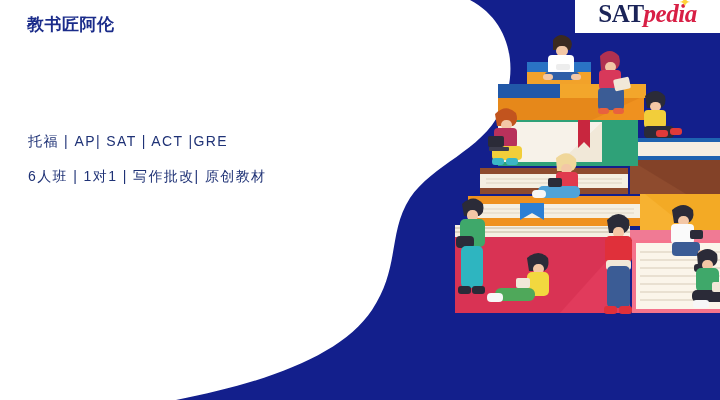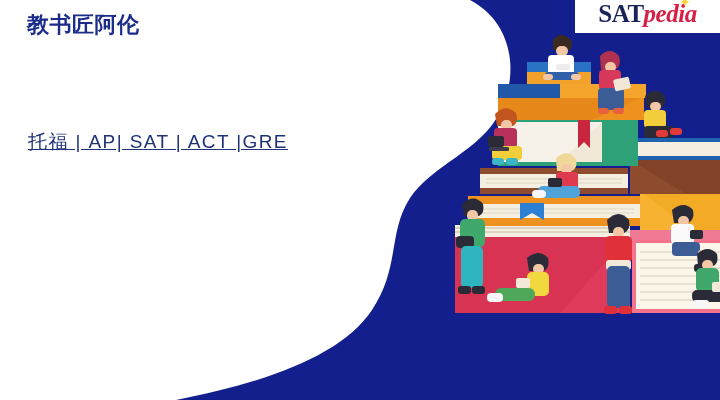--- a/index.html
+++ b/index.html
@@ -15,37 +15,36 @@
   }
   
   .bg-layer{position:absolute;inset:0;width:720px;height:400px;}
 
   
   .illustration{position:absolute;left:0;top:0;width:720px;height:400px;}
 
   
   .brand-title{
     position:absolute;left:27px;top:11px;
-    font-size:22px;line-height:28px;font-weight:bold;
+    font-size:17px;line-height:28px;font-weight:bold;
     letter-spacing:0.5px;
     color:#1B2C8A;
     font-family:"Liberation Sans","DejaVu Sans",sans-serif;
     white-space:nowrap;
   }
   
   .course-lines{
     position:absolute;left:28px;top:124px;
     color:#1F3276;
   }
   .course-line{
-    font-size:19px;line-height:35px;
+    font-size:14px;line-height:35px;
     letter-spacing:1.4px;
     white-space:nowrap;
     font-family:"Liberation Sans","DejaVu Sans",sans-serif;
-    text-decoration:underline;
   }
   
   .logo-box{
     position:absolute;right:0px;top:0px;
     width:145px;height:33px;
     background:#ffffff;
     display:flex;align-items:flex-start;justify-content:center;
     overflow:hidden;
   }
   .logo-text{
@@ -255,20 +254,21 @@
         <rect x="712" y="282" width="14" height="10" rx="2" fill="#F1E8D8"></rect>
       </g>
 
     </g>
   </svg>
 
   <div class="brand-title">教书匠阿伦</div>
 
   <div class="course-lines">
     <div class="course-line">托福 | AP| SAT | ACT |GRE</div>
+    <div class="course-line">6人班 | 1对1 | 写作批改| 原创教材</div>
   </div>
 
   <div class="logo-box">
     <div class="logo-text">
       <span class="logo-sat">SAT</span><span class="logo-pedia">pedia</span>
       <span class="logo-star">✦</span>
     </div>
   </div>
 
 </div>

